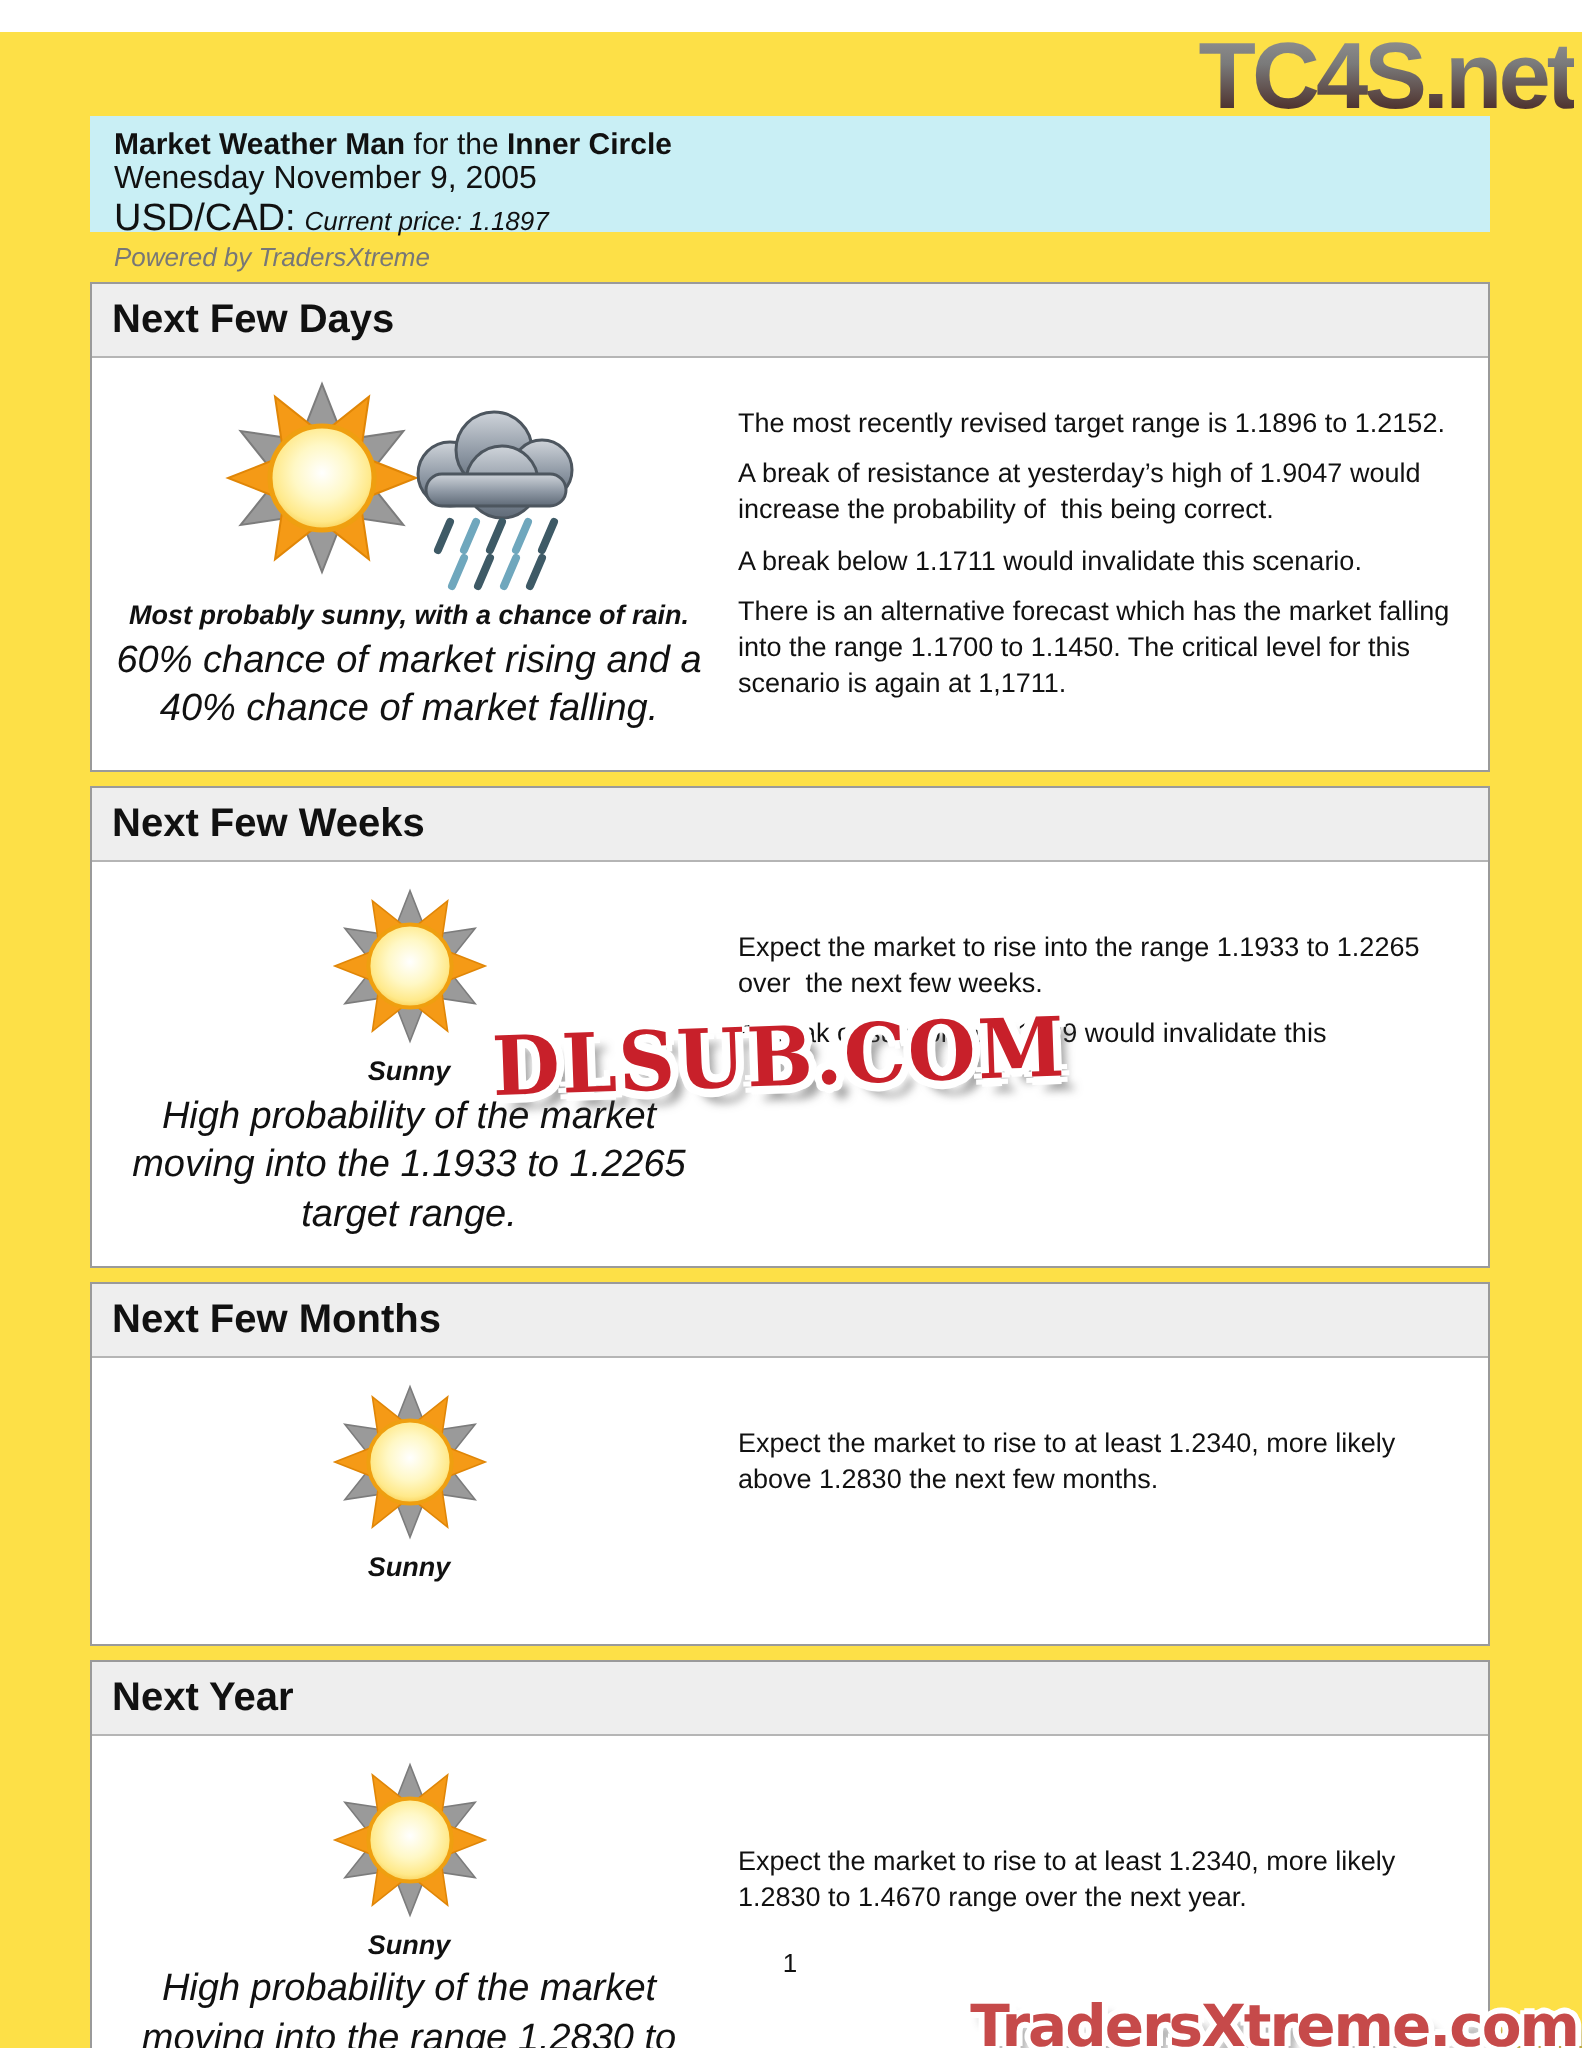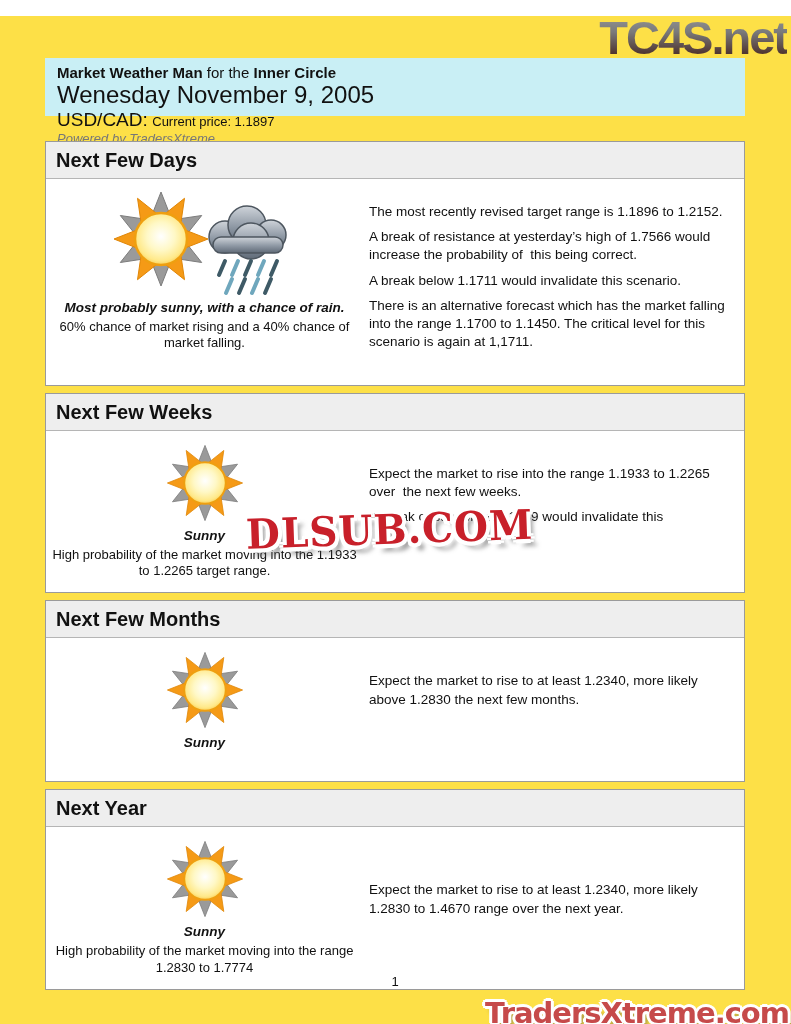--- a/index.html
+++ b/index.html
@@ -11,36 +11,36 @@
         font-family:"Liberation Sans",sans-serif;
         background:linear-gradient(180deg,#9d9d9d 0%,#7a7a7a 40%,#4f3430 80%,#571f1a 100%);
         -webkit-background-clip:text;background-clip:text;color:transparent;}
 
   
   .header-bar{position:absolute;left:45px;top:42px;width:700px;height:58px;background:#c9eff5;
               box-sizing:border-box;padding:6px 10px 4px 12px;}
   .hrow{display:flex;justify-content:space-between;align-items:baseline;flex-direction:column;}
   .title-line{font-size:15px;}
   .title-line b{font-size:15px;}
-  .date{font-size:24px;}
+  .date{font-size:16px;}
   .pair{font-size:19px;}
-  .price{font-size:13px;}
+  .price{font-size:13px;font-style:italic;}
   .powered{font-size:13px;color:#777;font-style:italic;}
 
   
   .sections{position:absolute;left:45px;top:125px;width:700px;}
   .section{border:1px solid #9a9a9a;background:#fff;margin-bottom:7px;position:relative;}
   .section-header{background:#eee;border-bottom:1px solid #b5b5b5;padding:7px 10px 6px 10px;
                   font-weight:bold;font-size:20px;}
   .section-body{display:flex;box-sizing:border-box;padding:8px 6px 12px 6px;}
   .left-col{width:305px;flex:0 0 305px;text-align:center;}
   .right-col{flex:1;padding-left:12px;padding-right:6px;font-size:13.5px;line-height:1.35;}
   .para{margin:0 0 7px 0;white-space:pre-wrap;}
   .caption{font-weight:bold;font-style:italic;font-size:13.5px;line-height:1.3;margin-top:4px;}
-  .desc{font-size:13px;line-height:1.3;margin-top:2px;}
+  .desc{font-size:19px;line-height:1.3;margin-top:2px;font-style:italic;}
   .s1 .section-body{min-height:206px;}
   .s2 .section-body{min-height:158px;}
   .s3 .section-body{min-height:143px;}
   .s4 .section-body{min-height:161px;}
   .s1 .right-col{padding-top:16px;}
   .s2 .right-col{padding-top:26px;}
   .s3 .right-col{padding-top:26px;}
   .s4 .right-col{padding-top:46px;}
 
   .icon-wrap{position:relative;width:200px;height:106px;margin:2px auto 0 auto;}
@@ -135,21 +135,21 @@
               </svg>
             <svg class="cloud" width="104" height="92" viewBox="10 8 100 92">
                 <use href="#cloudShape"></use>
               </svg>
           </div>
           <div class="caption">Most probably sunny, with a chance of rain.</div>
           <div class="desc">60% chance of market rising and a 40% chance of market falling.</div>
         </div>
         <div class="right-col">
           <p class="para">The most recently revised target range is 1.1896 to 1.2152.</p>
-          <p class="para">A break of resistance at yesterday’s high of 1.7566 would increase the probability of  this being correct.</p>
+          <p class="para">A break of resistance at yesterday’s high of 1.9047 would increase the probability of  this being correct.</p>
           <p class="para">A break below 1.1711 would invalidate this scenario.</p>
           <p class="para">There is an alternative forecast which has the market falling into the range 1.1700 to 1.1450. The critical level for this scenario is again at 1,1711.</p>
         </div>
       </div>
     </div>
 
     <div class="section s2">
       <div class="section-header">Next Few Weeks</div>
       <div class="section-body">
         <div class="left-col">

